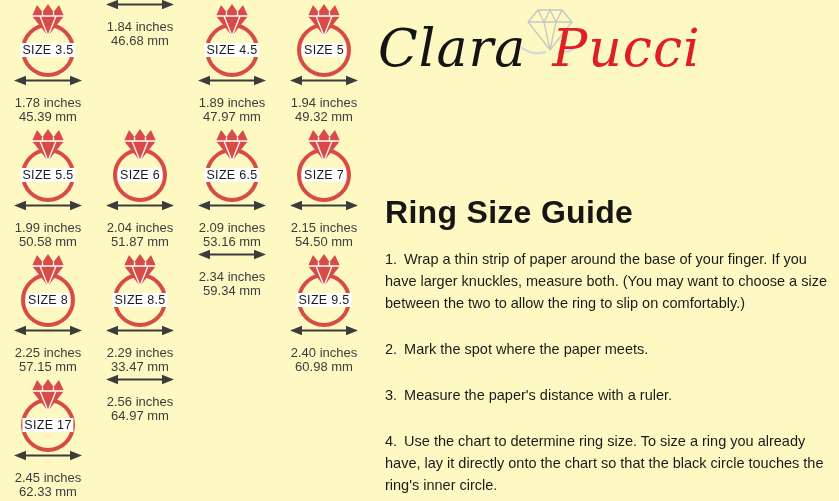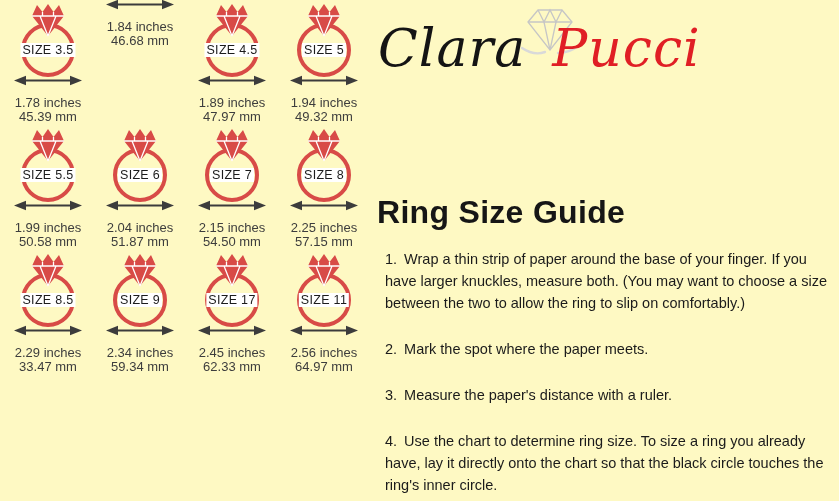--- a/index.html
+++ b/index.html
@@ -31,21 +31,21 @@
   .logo-text {
     position:absolute; left:6px; top:14px; white-space:nowrap;
     font-family:"DejaVu Serif", serif; font-style:italic; font-weight:normal;
     font-size:52px; letter-spacing:1px;
   }
   .brand-first { color:#141414; margin-right:26px; }
   .brand-second { color:#e01f25; }
 
   
   .guide-title {
-    position:absolute; left:377px; top:194px;
+    position:absolute; left:385px; top:194px;
     font-size:32px; font-weight:bold; color:#161616; letter-spacing:0.3px;
   }
   .steps {
     position:absolute; left:385px; top:248px; width:452px;
     font-size:14.5px; line-height:22px; color:#1b1b1b;
   }
   .step { margin:0 0 24px 0; }
   .step-num { margin-right:7px; }
 </style>
 </head>
@@ -155,20 +155,35 @@
       </div>
       <svg class="arrow-svg" width="68" height="13" viewBox="0 0 68 13">
           <use href="#arrow-glyph"></use>
         </svg>
       <div class="meas">
         <span>2.04 inches</span>
         <span>51.87 mm</span>
       </div>
     </div>
 
+    <div class="cell">
+      <div class="ring-wrap">
+        <svg class="ring-svg" width="76" height="76" viewBox="0 0 76 76">
+            <use href="#ring-glyph"></use>
+          </svg>
+        <span class="size-label">SIZE 6.5</span>
+      </div>
+      <svg class="arrow-svg" width="68" height="13" viewBox="0 0 68 13">
+          <use href="#arrow-glyph"></use>
+        </svg>
+      <div class="meas">
+        <span>2.09 inches</span>
+        <span>53.16 mm</span>
+      </div>
+    </div>
 
     <div class="cell">
       <div class="ring-wrap">
         <svg class="ring-svg" width="76" height="76" viewBox="0 0 76 76">
             <use href="#ring-glyph"></use>
           </svg>
         <span class="size-label">SIZE 7</span>
       </div>
       <svg class="arrow-svg" width="68" height="13" viewBox="0 0 68 13">
           <use href="#arrow-glyph"></use>
@@ -206,60 +221,63 @@
       <svg class="arrow-svg" width="68" height="13" viewBox="0 0 68 13">
           <use href="#arrow-glyph"></use>
         </svg>
       <div class="meas">
         <span>2.29 inches</span>
         <span>33.47 mm</span>
       </div>
     </div>
 
     <div class="cell">
-      <div class="ring-wrap">
-        <svg class="ring-svg" width="76" height="76" viewBox="0 0 76 76">
-            <use href="#ring-glyph"></use>
-          </svg>
-        <span class="size-label">SIZE 9</span>
-      </div>
       <svg class="arrow-svg" width="68" height="13" viewBox="0 0 68 13">
           <use href="#arrow-glyph"></use>
         </svg>
       <div class="meas">
         <span>2.34 inches</span>
         <span>59.34 mm</span>
       </div>
     </div>
 
+    <div class="cell">
+      <div class="ring-wrap">
+        <svg class="ring-svg" width="76" height="76" viewBox="0 0 76 76">
+            <use href="#ring-glyph"></use>
+          </svg>
+        <span class="size-label">SIZE 9.5</span>
+      </div>
+      <svg class="arrow-svg" width="68" height="13" viewBox="0 0 68 13">
+          <use href="#arrow-glyph"></use>
+        </svg>
+      <div class="meas">
+        <span>2.40 inches</span>
+        <span>60.98 mm</span>
+      </div>
+    </div>
 
     <div class="cell">
       <div class="ring-wrap">
         <svg class="ring-svg" width="76" height="76" viewBox="0 0 76 76">
             <use href="#ring-glyph"></use>
           </svg>
         <span class="size-label">SIZE 17</span>
       </div>
       <svg class="arrow-svg" width="68" height="13" viewBox="0 0 68 13">
           <use href="#arrow-glyph"></use>
         </svg>
       <div class="meas">
         <span>2.45 inches</span>
         <span>62.33 mm</span>
       </div>
     </div>
 
 
     <div class="cell">
-      <div class="ring-wrap">
-        <svg class="ring-svg" width="76" height="76" viewBox="0 0 76 76">
-            <use href="#ring-glyph"></use>
-          </svg>
-        <span class="size-label">SIZE 11</span>
-      </div>
       <svg class="arrow-svg" width="68" height="13" viewBox="0 0 68 13">
           <use href="#arrow-glyph"></use>
         </svg>
       <div class="meas">
         <span>2.56 inches</span>
         <span>64.97 mm</span>
       </div>
     </div>
 
   </div>

